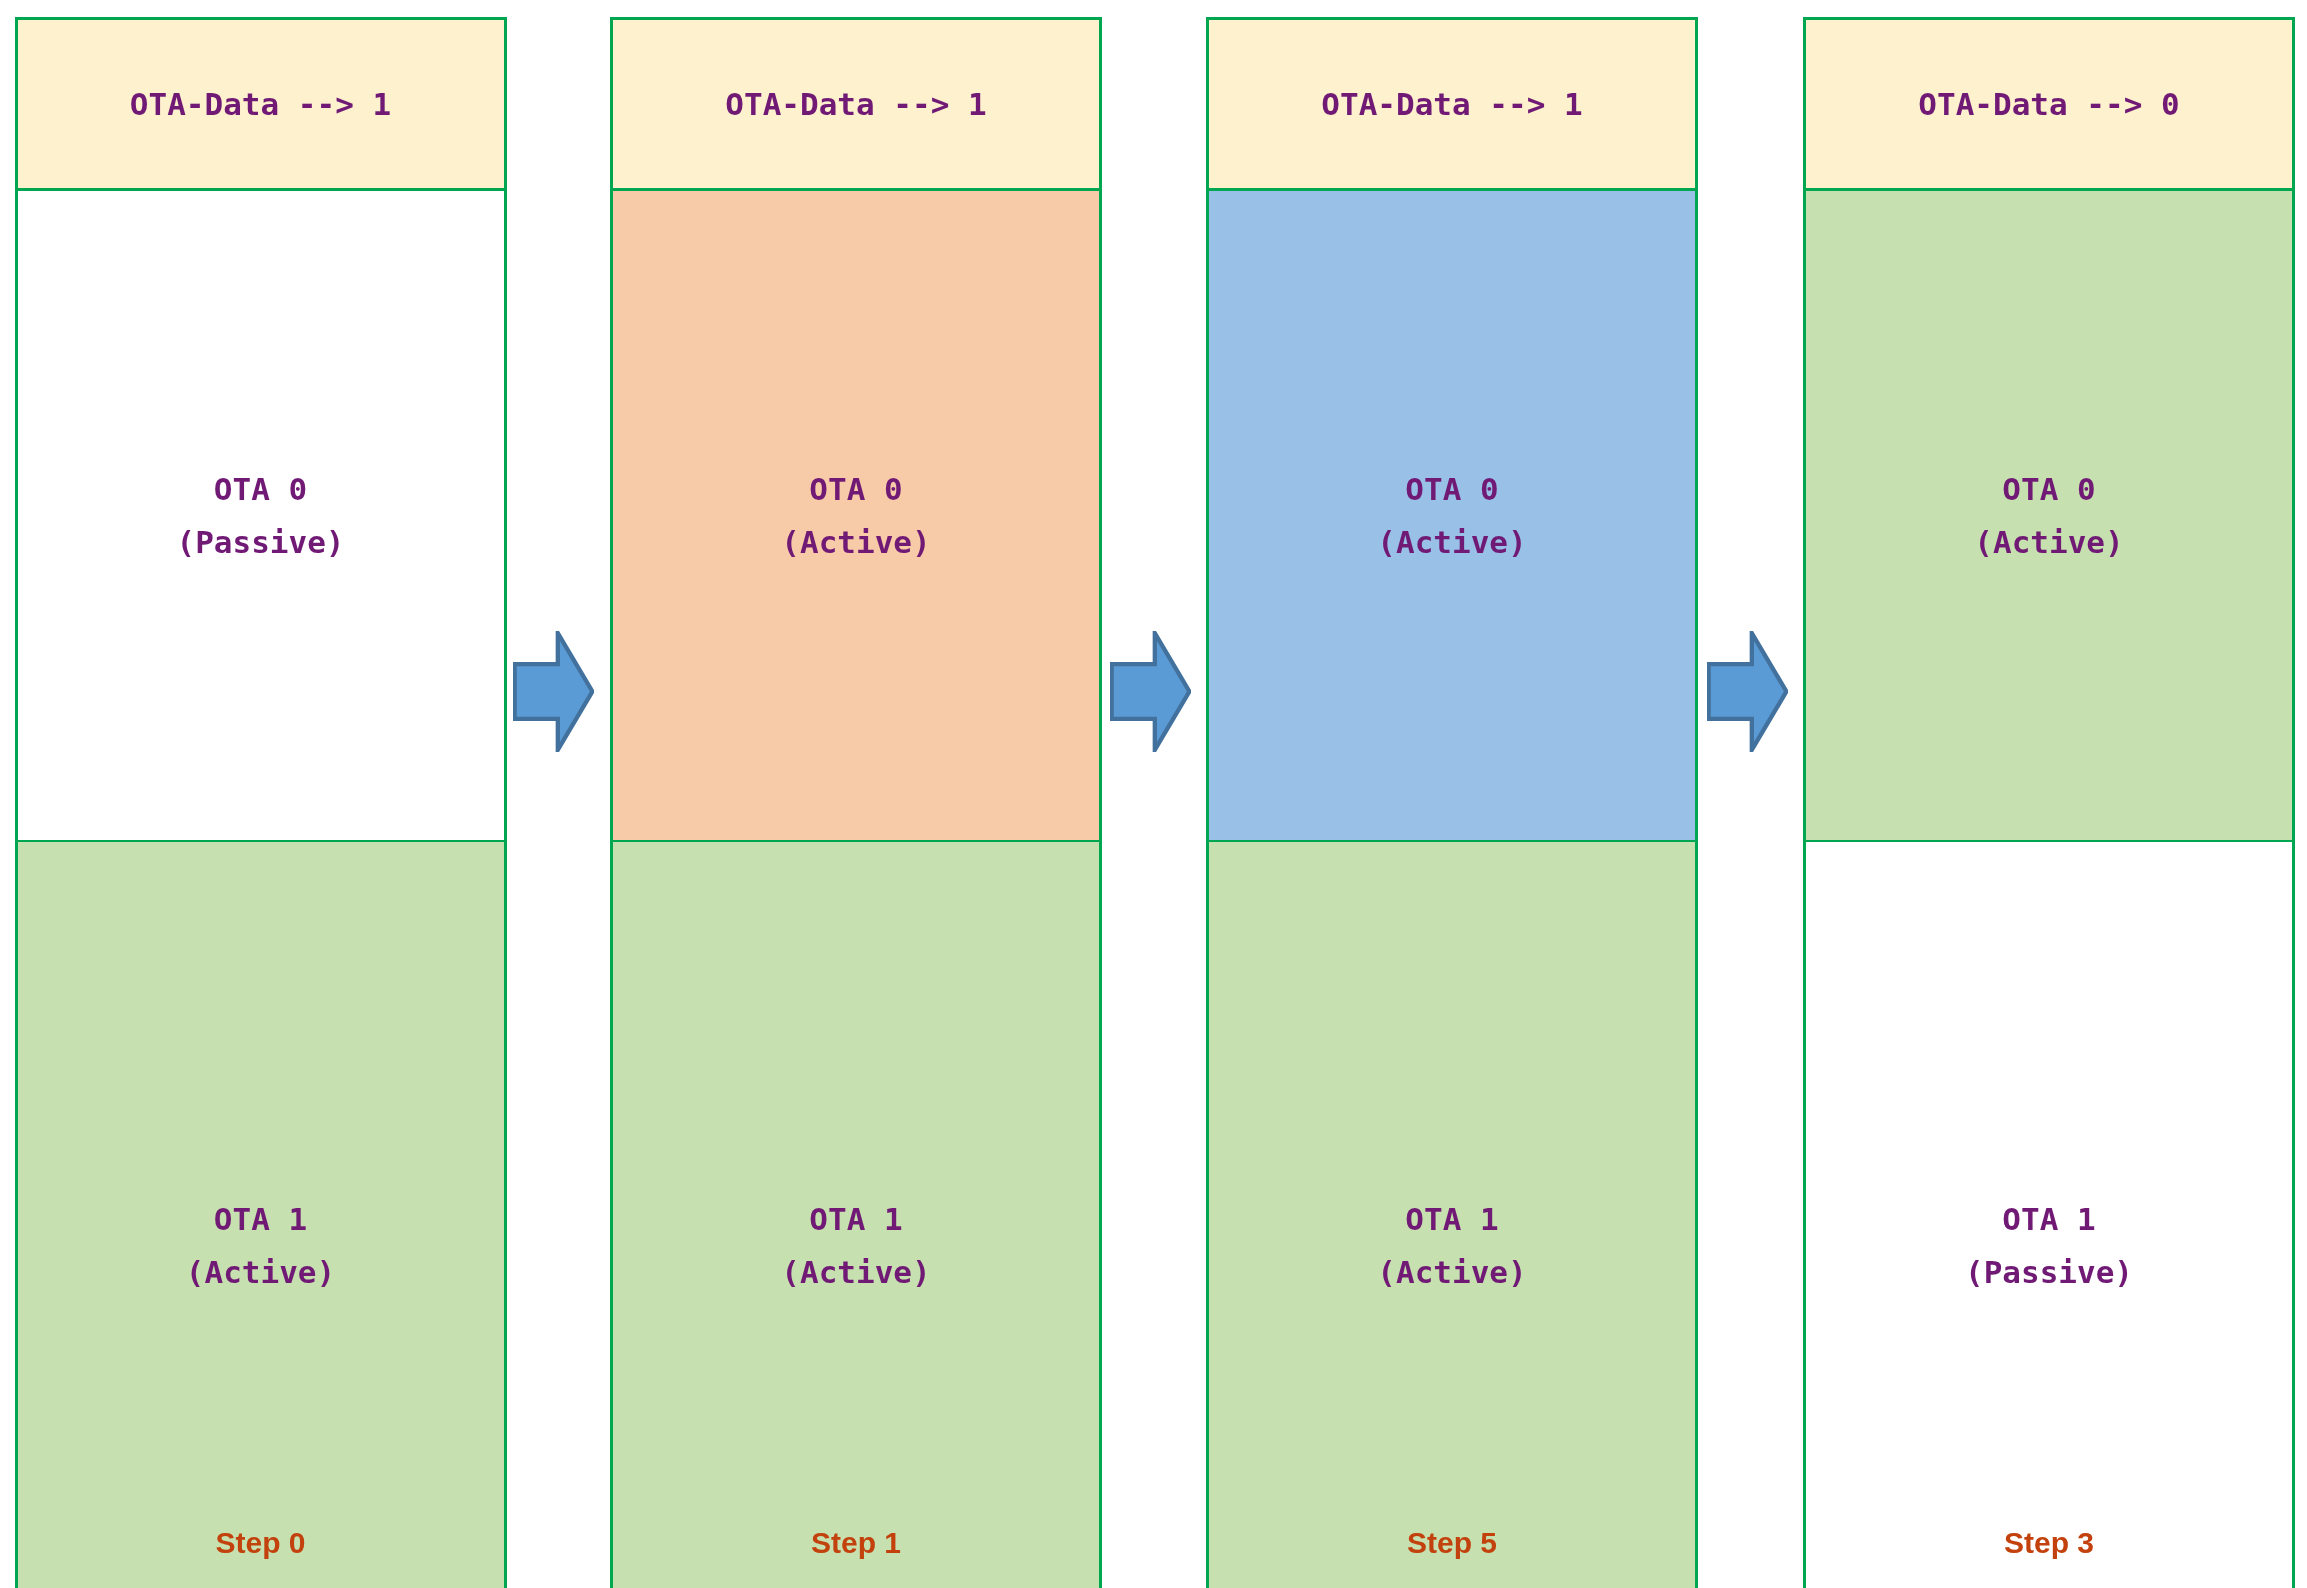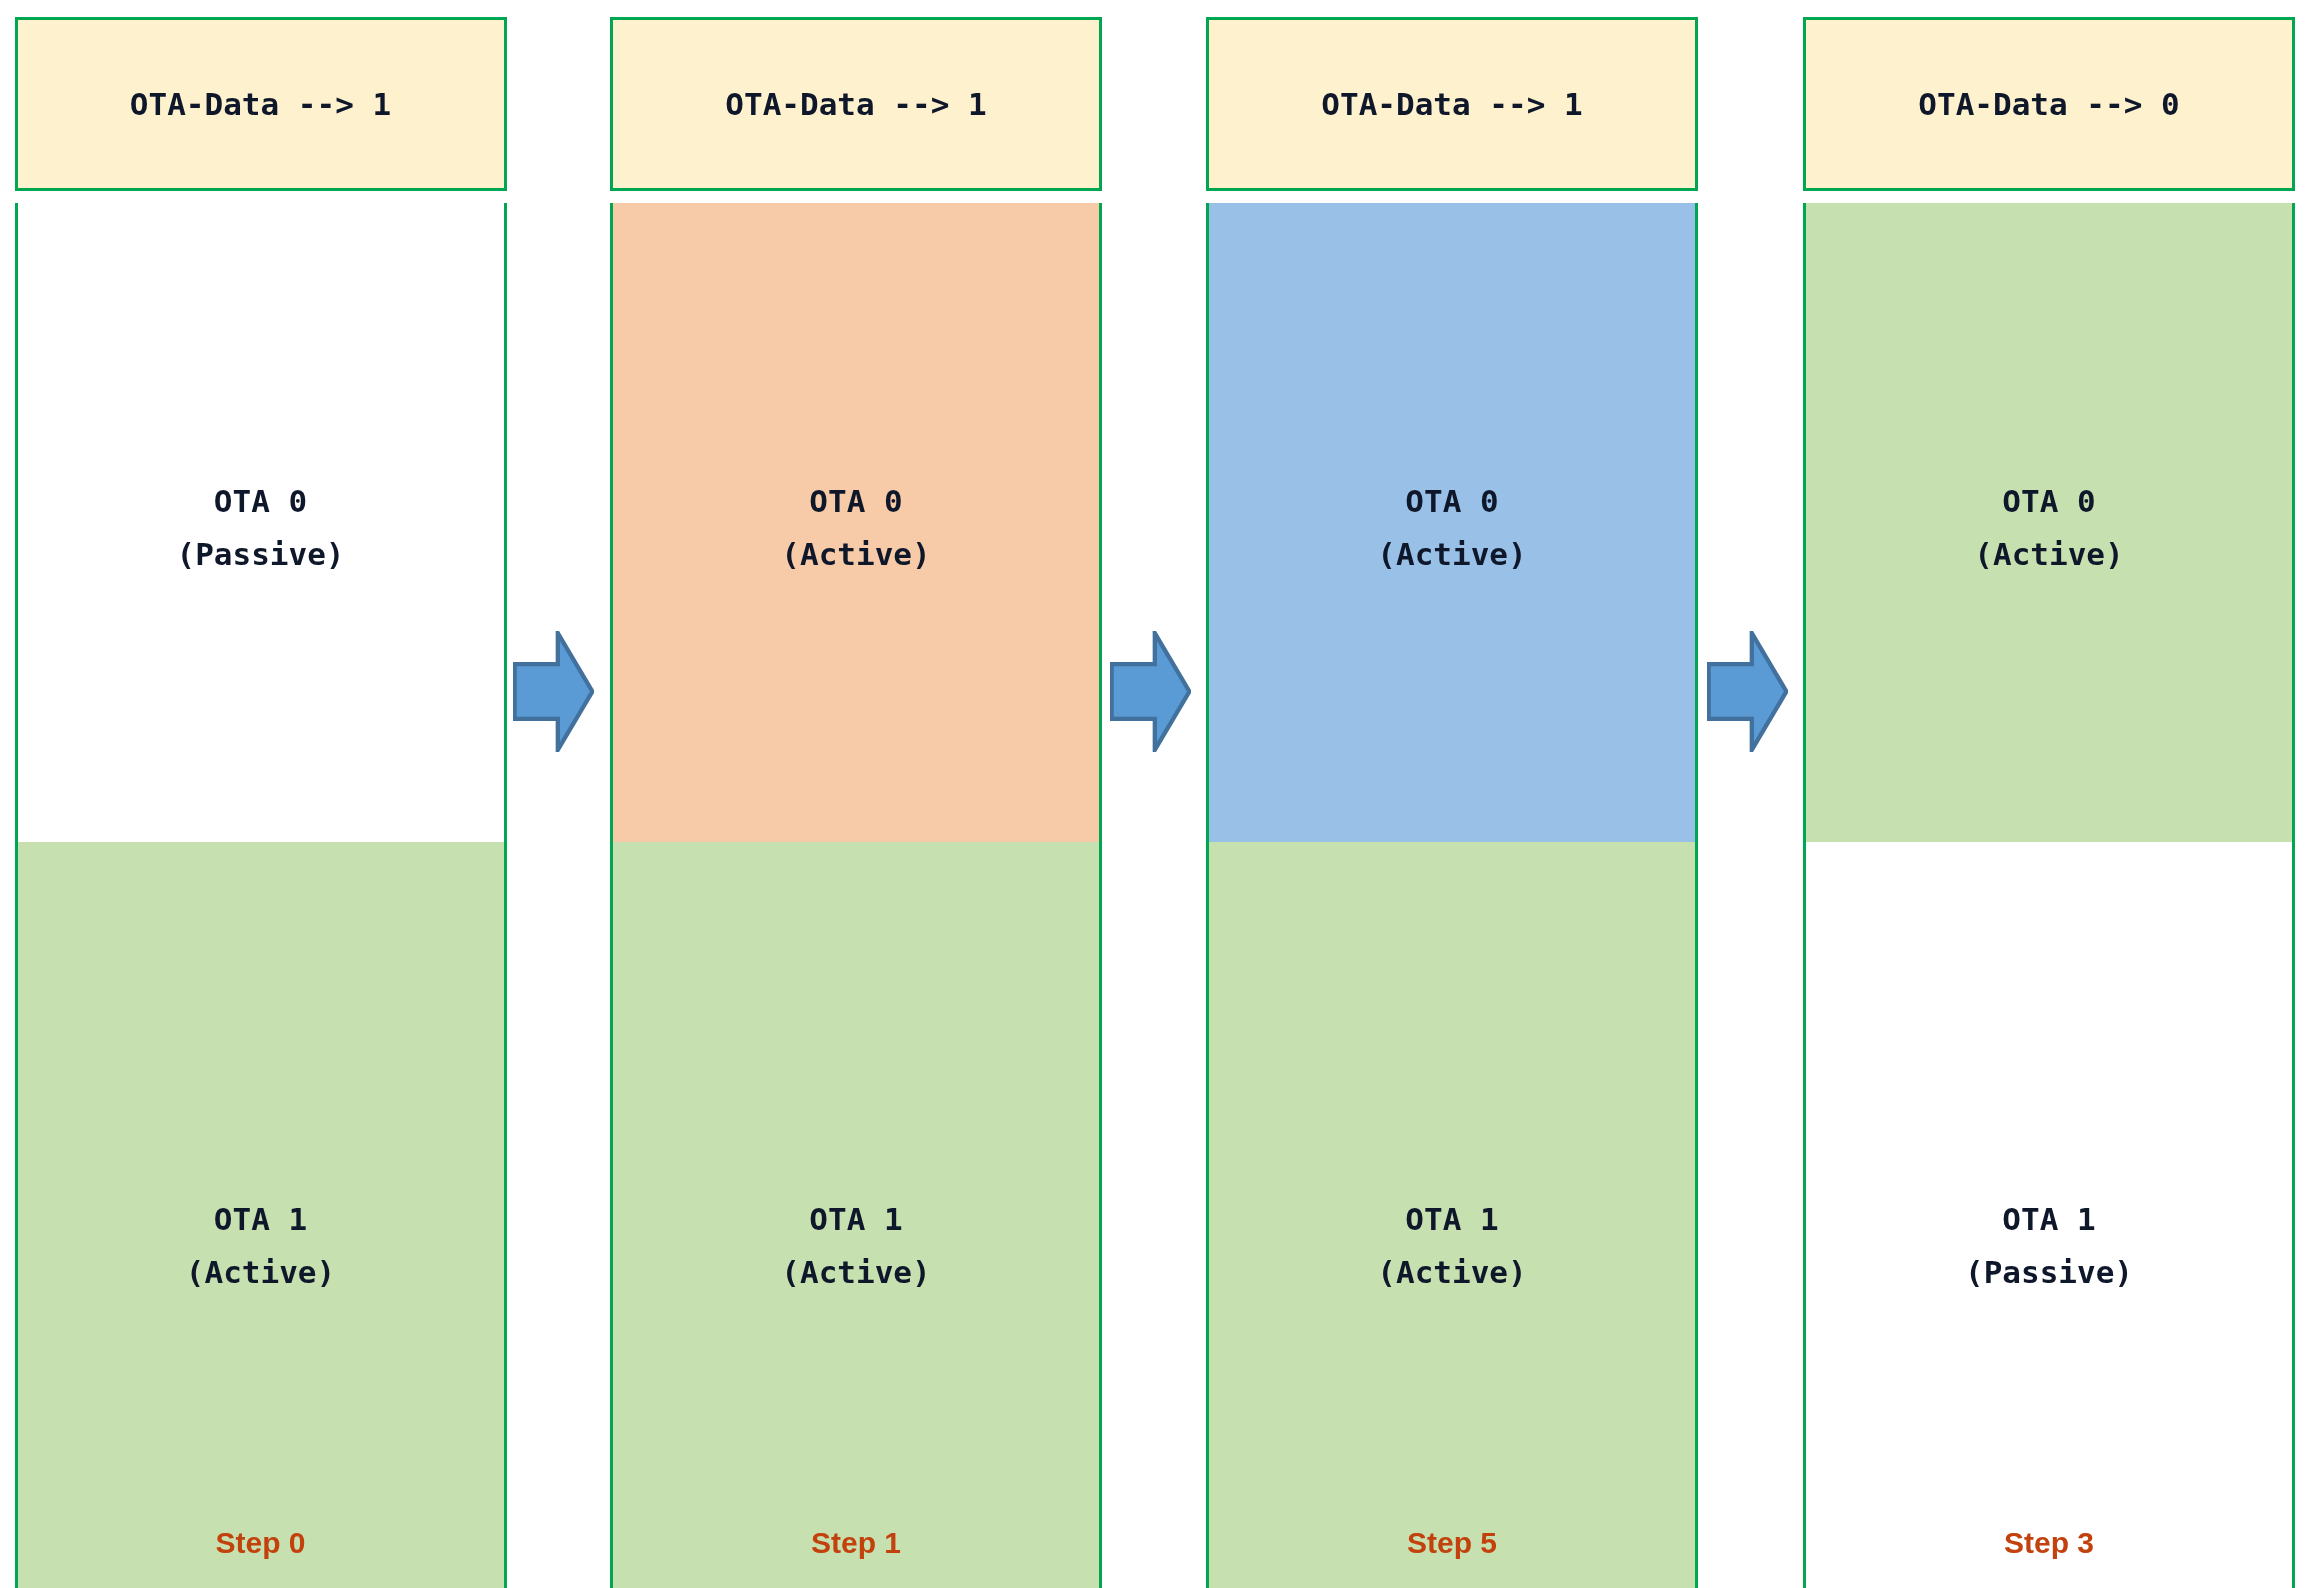--- a/index.html
+++ b/index.html
@@ -43,21 +43,21 @@
     flex-direction: column;
     align-items: center;
     justify-content: center;
     text-align: center;
   }
   .partition.header {
     top: 0;
     height: 174px;
   }
   .partition.slot-a {
-    top: 186px;
+    top: 174px;
     height: 652px;
     border-top: none;
   }
   .partition.slot-b {
     top: 825px;
     height: 811px;
     border-top: none;
   }
 
   
@@ -66,21 +66,21 @@
   .fill-green  { background: #c6e0b0; }
   .fill-peach  { background: #f7cba7; }
   .fill-blue   { background: #99c1e8; }
 
   
   .mono-text {
     font-family: "DejaVu Sans Mono", "Liberation Mono", monospace;
     font-weight: bold;
     font-size: 31px;
     line-height: 1.0;
-    color: #0f172a;
+    color: #701a75;
     letter-spacing: 0px;
     white-space: pre;
   }
   .slot-label-name  { margin-bottom: 22px; }
   .slot-label-state { margin-bottom: 0; }
 
   
   .step-caption {
     position: absolute;
     top: 1526px;

